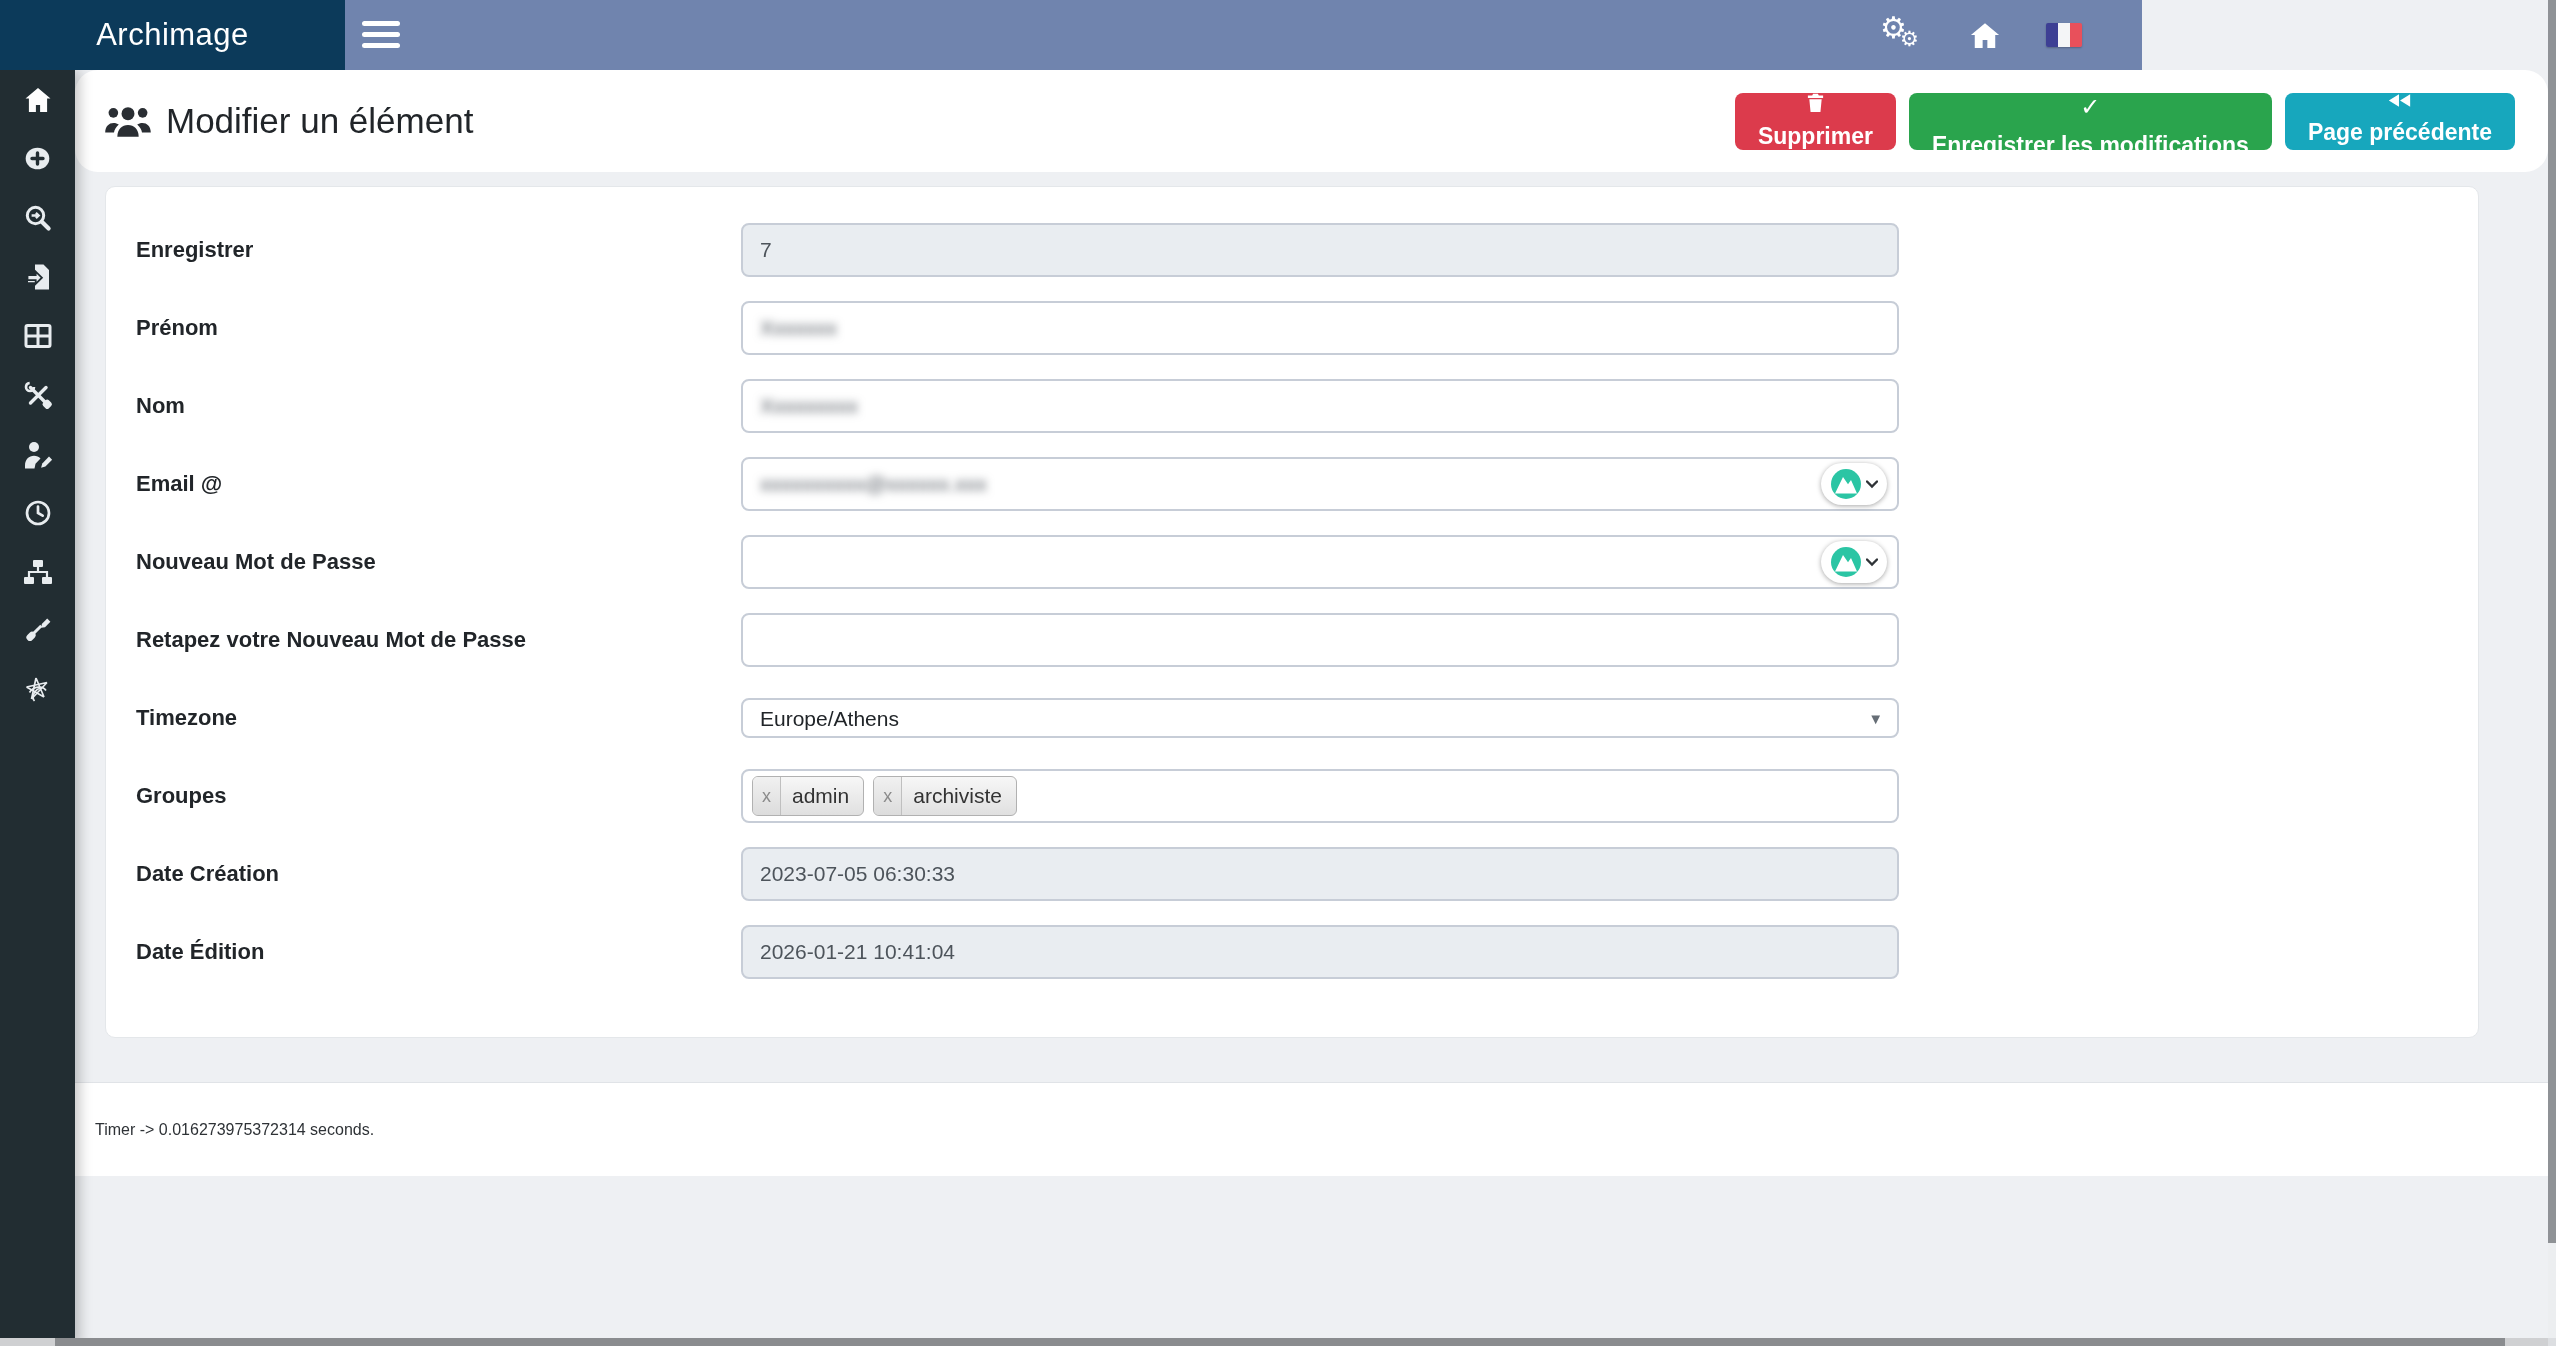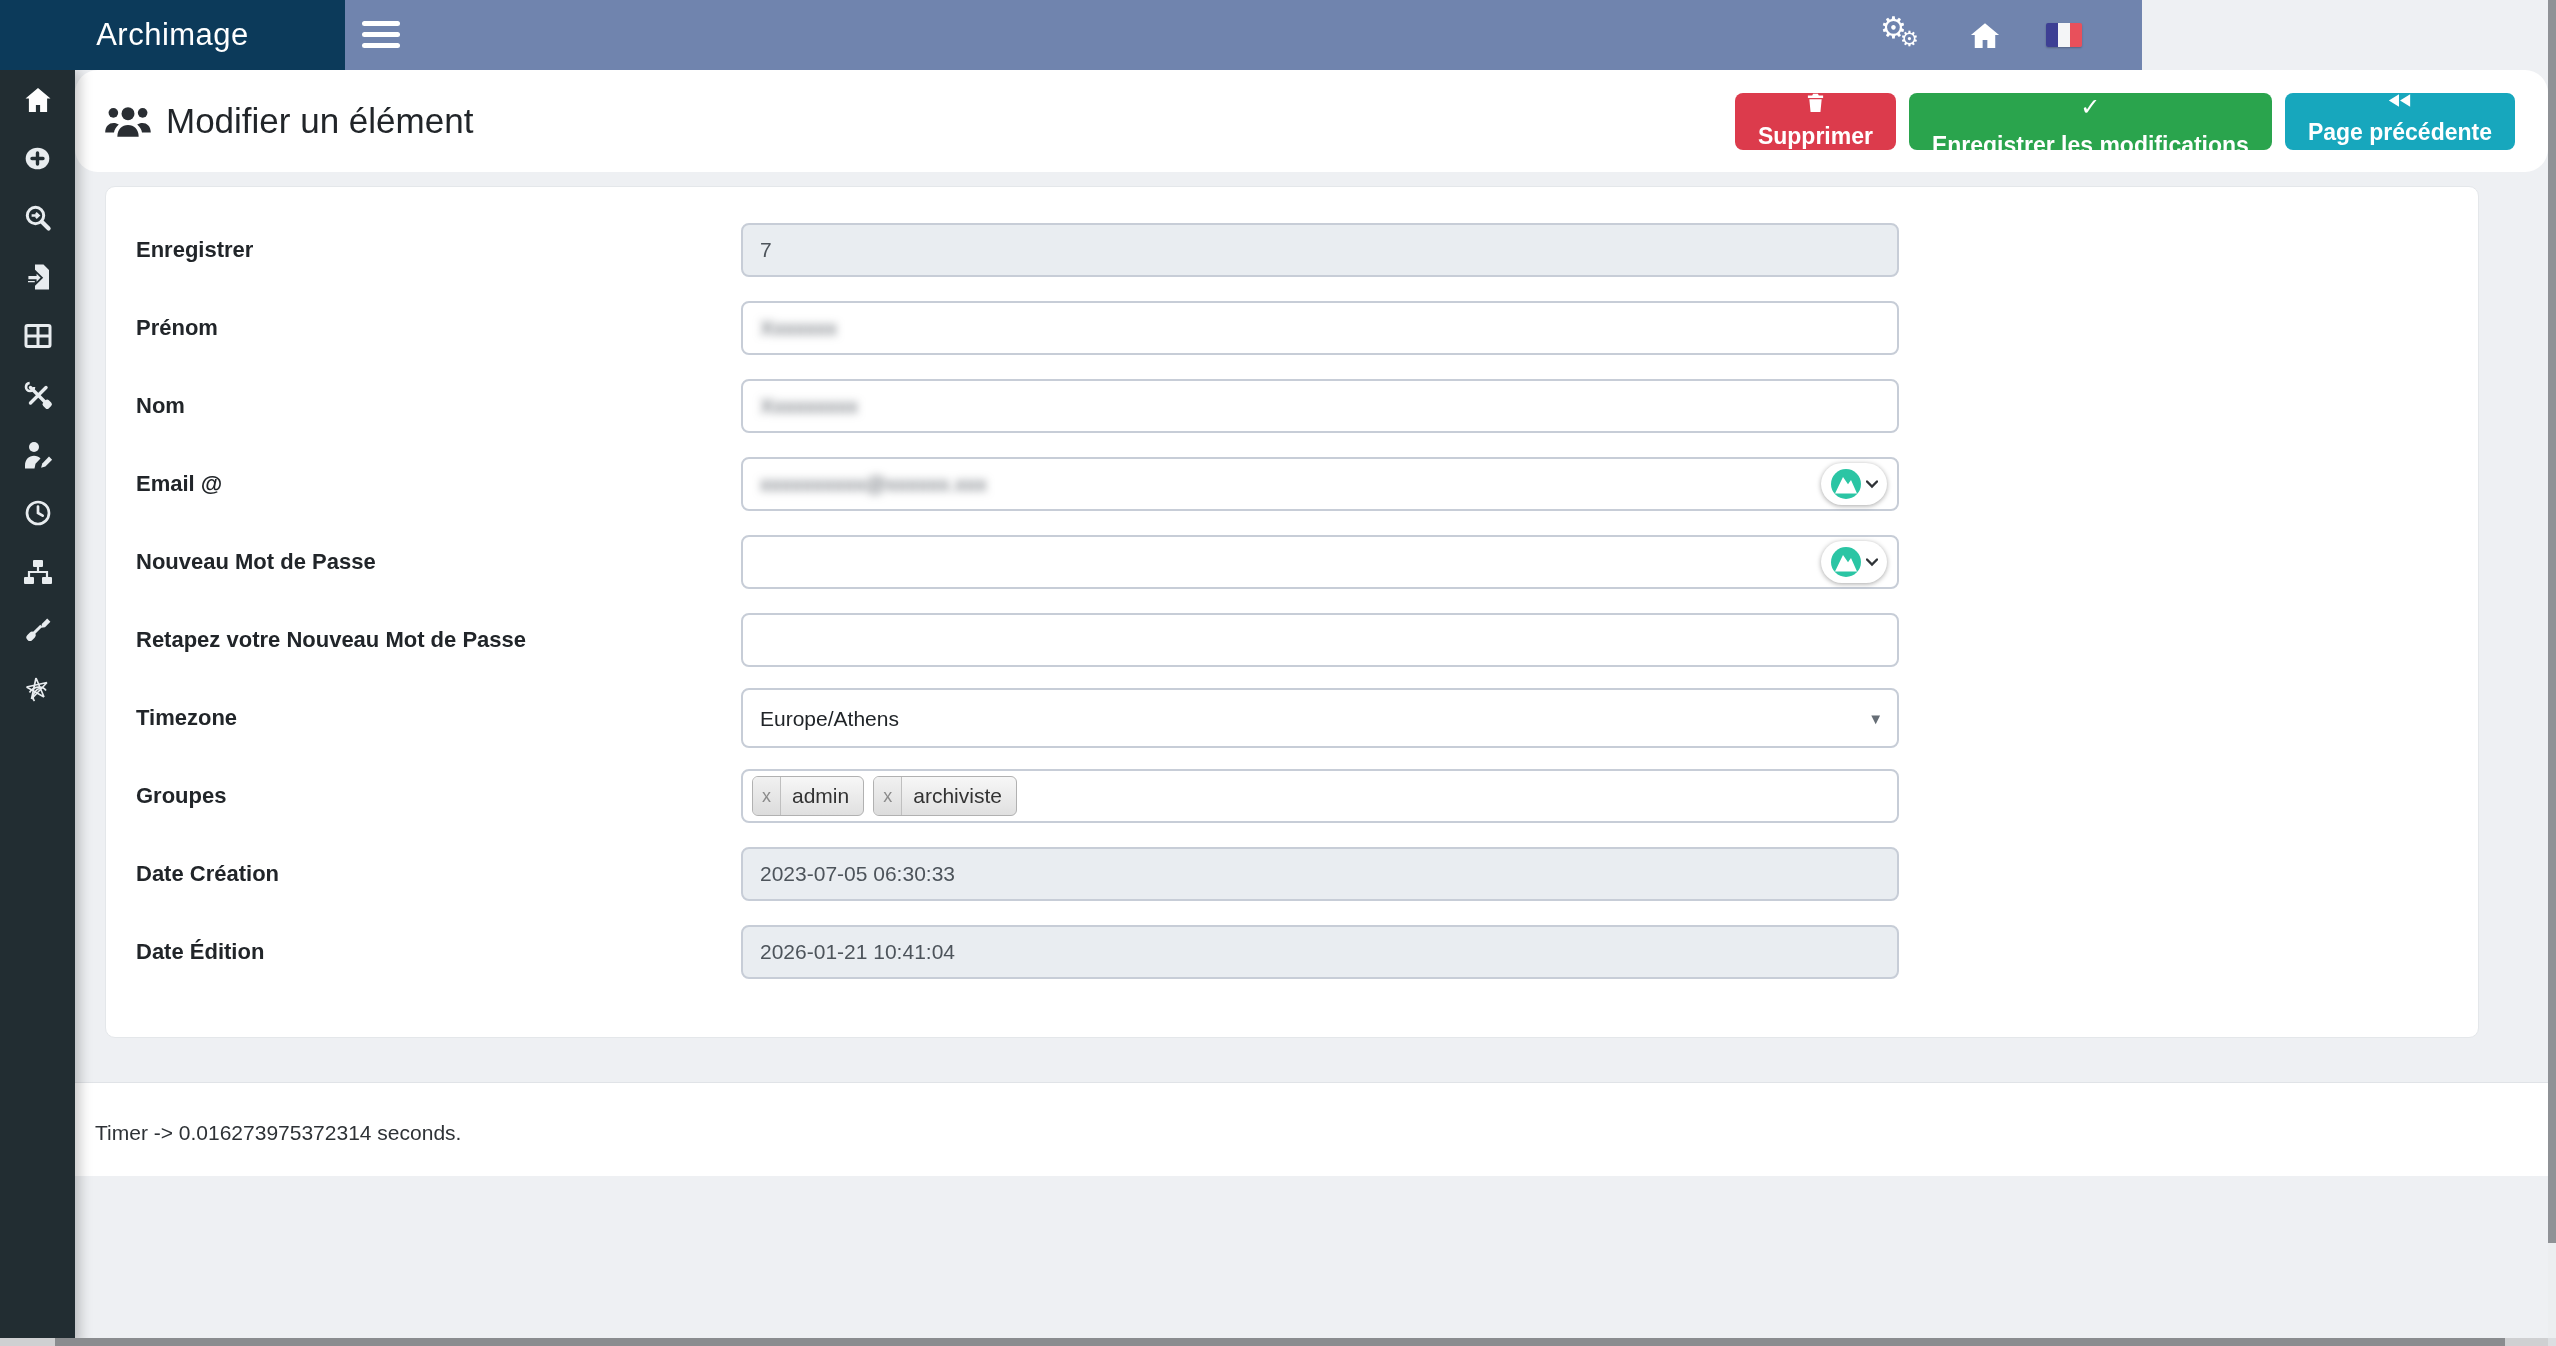--- a/index.html
+++ b/index.html
@@ -43,39 +43,39 @@
   .card{position:absolute;left:30px;top:14px;width:2374px;height:852px;background:#fff;
         border:1px solid #e4e7ea;border-radius:10px;box-sizing:border-box;padding:36px 0 0 30px;}
   .form-row{display:flex;align-items:center;height:54px;margin-bottom:24px;}
   .form-label{width:605px;font-size:22px;font-weight:700;color:#212529;}
   .ctl{position:relative;width:1158px;height:54px;}
   .form-control{width:100%;height:100%;box-sizing:border-box;border:2px solid #c7cdd7;border-radius:8px;
         font-size:21px;color:#495057;padding:0 17px;background:#fff;font-family:inherit;outline:none;}
   .disabled-ctl{background:#e9edf1;color:#4d545b;}
   .fake-input{display:flex;align-items:center;}
   .blur-val{filter:blur(4.5px);color:#555b63;font-size:21px;}
-  .ctl.h48{height:60px;}
+  .ctl.h48{height:40px;}
   select.form-control{appearance:none;-webkit-appearance:none;color:#212529;}
   .select-arrow{position:absolute;right:16px;top:50%;transform:translateY(-50%);color:#666e76;
         font-size:15px;pointer-events:none;}
   .tags-wrap{display:flex;align-items:center;gap:9px;padding:0 9px;}
   .tag{display:flex;align-items:stretch;height:38px;border:1px solid #b1b1b1;border-radius:6px;
        background:linear-gradient(#f7f7f7,#e0e0e0);overflow:hidden;font-size:21px;color:#333;cursor:default;}
   .tag-x{padding:0 9px;color:#8b8b8b;border-right:1px solid #bfbfbf;display:flex;align-items:center;
        font-size:18px;cursor:pointer;background:linear-gradient(#f1f1f1,#dcdcdc);}
   .tag-label{padding:0 14px 0 11px;display:flex;align-items:center;}
 
   .np-pill{position:absolute;right:12px;top:50%;transform:translateY(-50%);width:66px;height:42px;
        border-radius:21px;background:#fff;box-shadow:0 1px 5px rgba(0,0,0,.35);display:flex;
        align-items:center;justify-content:center;gap:5px;cursor:pointer;}
 
   
   .footer{position:absolute;left:75px;top:1082px;width:2473px;height:94px;background:#fff;
           border-top:1px solid #e0e3e7;box-sizing:border-box;padding:38px 0 0 20px;
-          font-size:21px;color:#2e3236;}
+          font-size:16px;color:#2e3236;}
 
   
   .vscroll{position:absolute;right:0;top:0;width:8px;height:1338px;background:#eceef0;z-index:20;}
   .vscroll .thumb{position:absolute;top:0;left:0;width:8px;height:1243px;background:#8f9296;}
   .hscroll{position:absolute;left:0;bottom:0;height:8px;width:2548px;background:#cfd0d2;z-index:20;}
   .hscroll .thumb{position:absolute;left:55px;top:0;height:8px;width:2450px;background:#8a8c8f;}
   .scroll-corner{position:absolute;right:0;bottom:0;width:8px;height:8px;background:#dcdee1;z-index:20;}
 </style>
 </head>
 <body>

